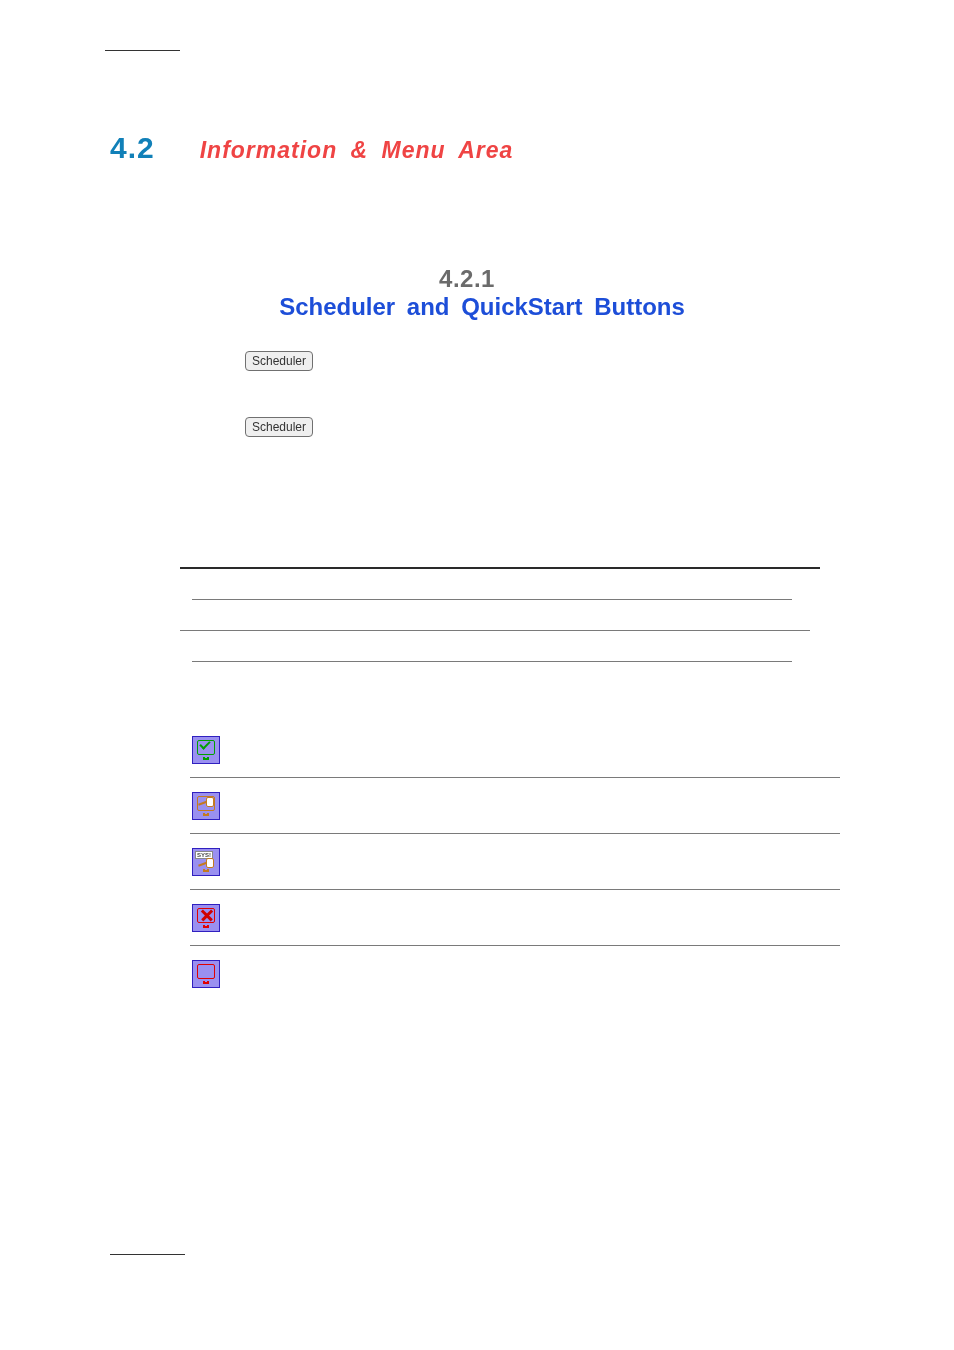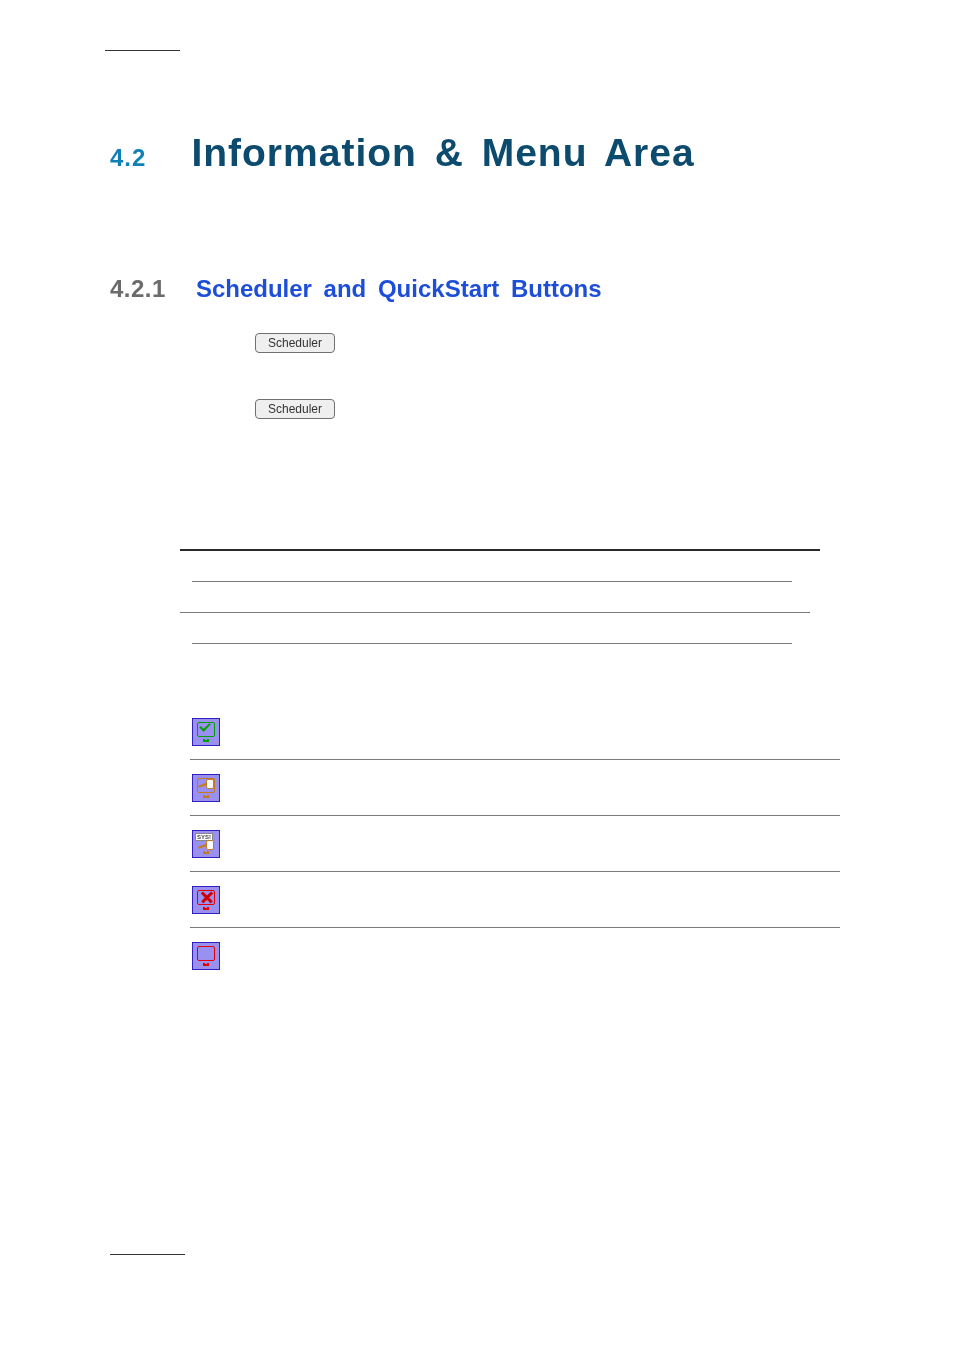--- a/index.html
+++ b/index.html
@@ -20,36 +20,38 @@
       margin-bottom: 80px;
       margin-left: -5px;
     }
     .h1-row {
       display: flex;
       align-items: baseline;
       margin-bottom: 100px;
     }
     .h1-num {
       color: #1180b8;
-      font-size: 24px;
+      font-size: 30px;
       font-weight: 700;
       margin-right: 45px;
       letter-spacing: 1px;
     }
     .h1-text {
-      color: #0c4a6e;
-      font-size: 39px;
+      color: #ef4444;
+      font-size: 23px;
       font-weight: 700;
       letter-spacing: 1px;
       word-spacing: 6px;
+      font-style: italic;
     }
     .h2-row {
       display: flex;
-      align-items: flex-start;
-      margin-bottom: 30px;
+      align-items: center;
+      margin-bottom: 30px;
+      flex-direction: column;
     }
     .h2-num {
       color: #6b6b6b;
       font-size: 24px;
       font-weight: 700;
       margin-right: 30px;
       letter-spacing: 0.5px;
     }
     .h2-text {
       color: #1d4ed8;
@@ -62,24 +64,23 @@
       margin-bottom: 46px;
     }
     .ui-button {
       display: inline-block;
       background: #efefef;
       border: 1px solid #707070;
       border-radius: 4px;
       font-size: 12px;
       font-family: Tahoma, Arial, sans-serif;
       color: #333;
-      padding: 2px 12px;
+      padding: 2px 6px;
       min-width: 62px;
       text-align: center;
-      margin-left: 10px;
     }
     .spacer-lines {
       margin-left: 70px;
       margin-top: 130px;
       margin-bottom: 60px;
     }
     .line-thick {
       border-bottom: 2px solid #2a2a2a;
       width: 640px;
       margin-bottom: 30px;

